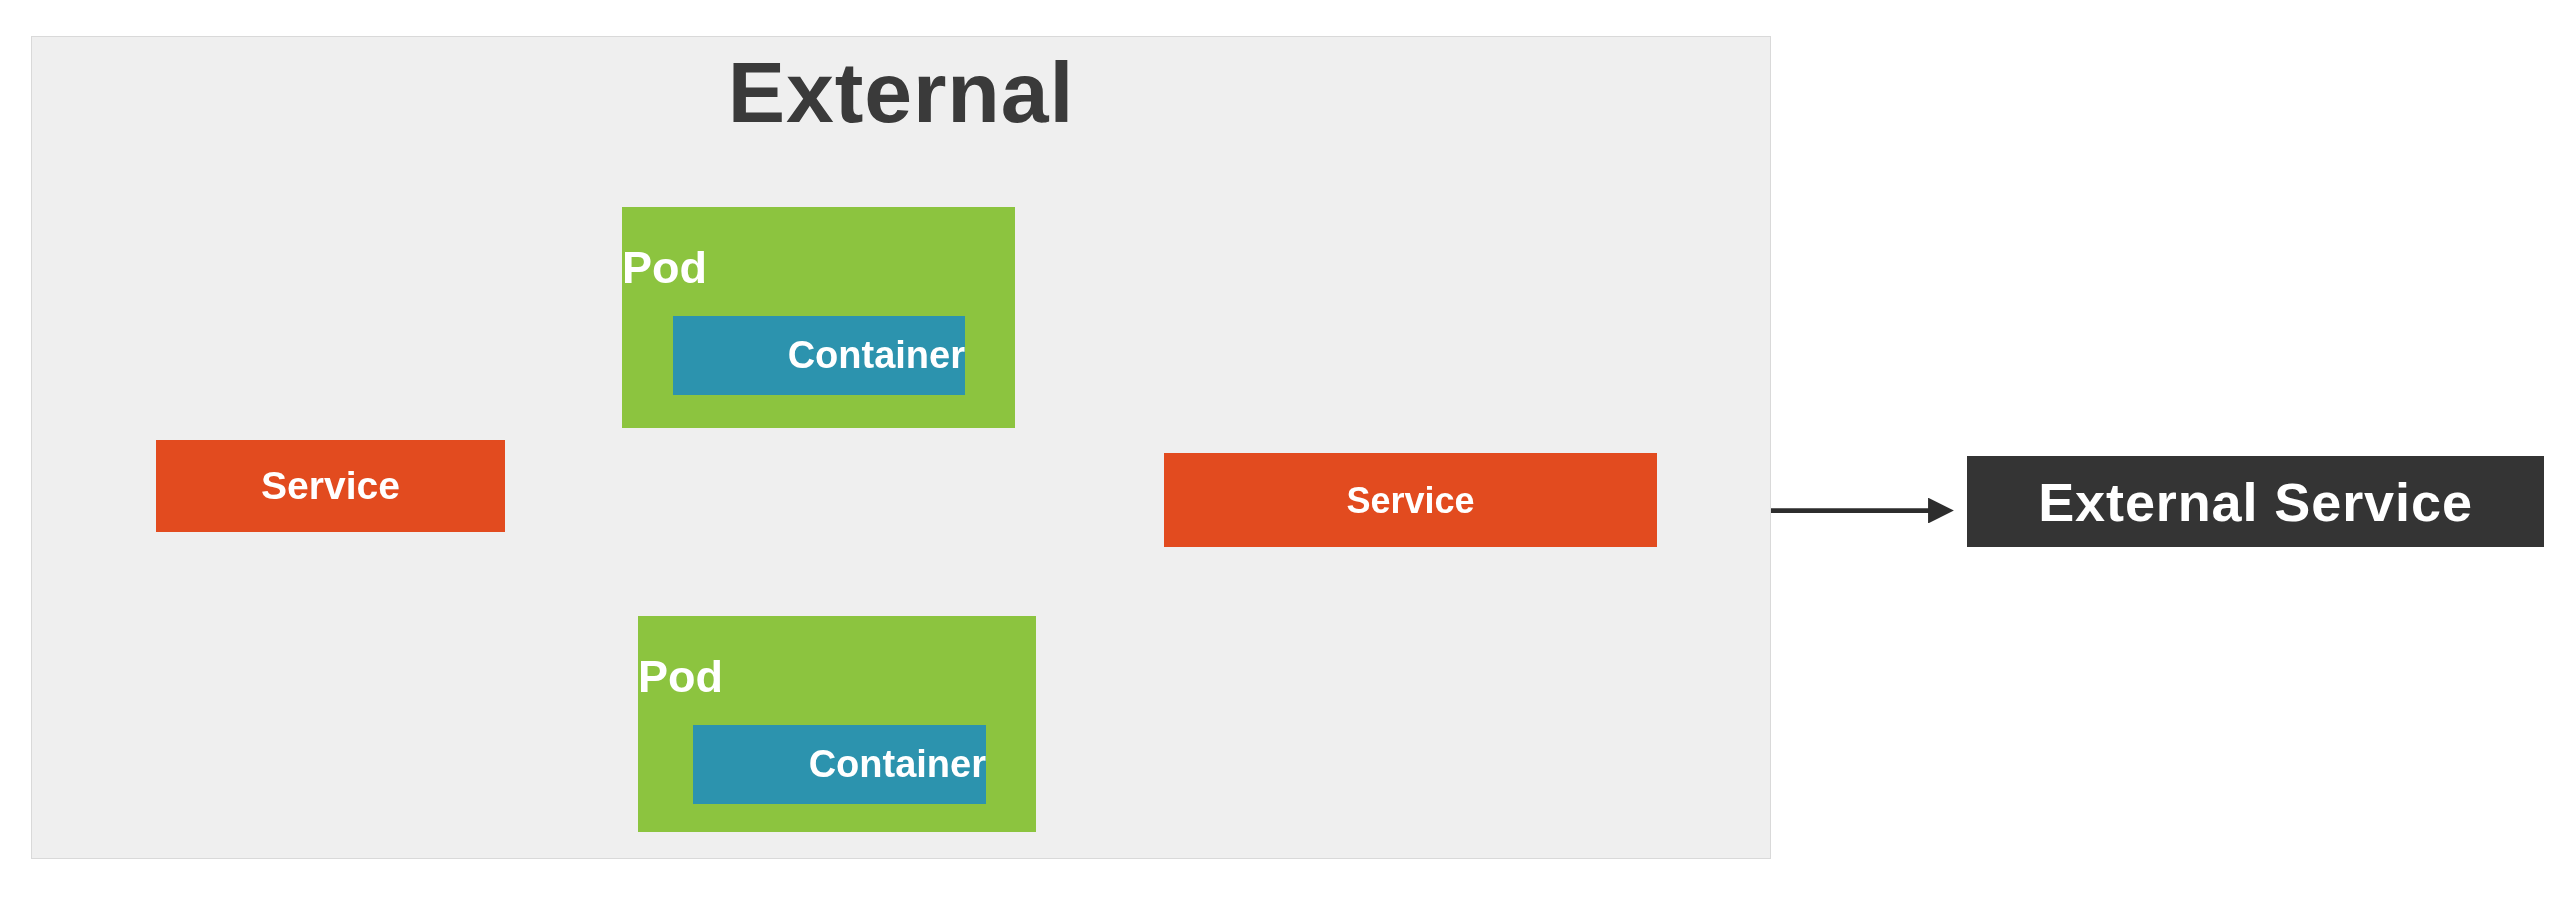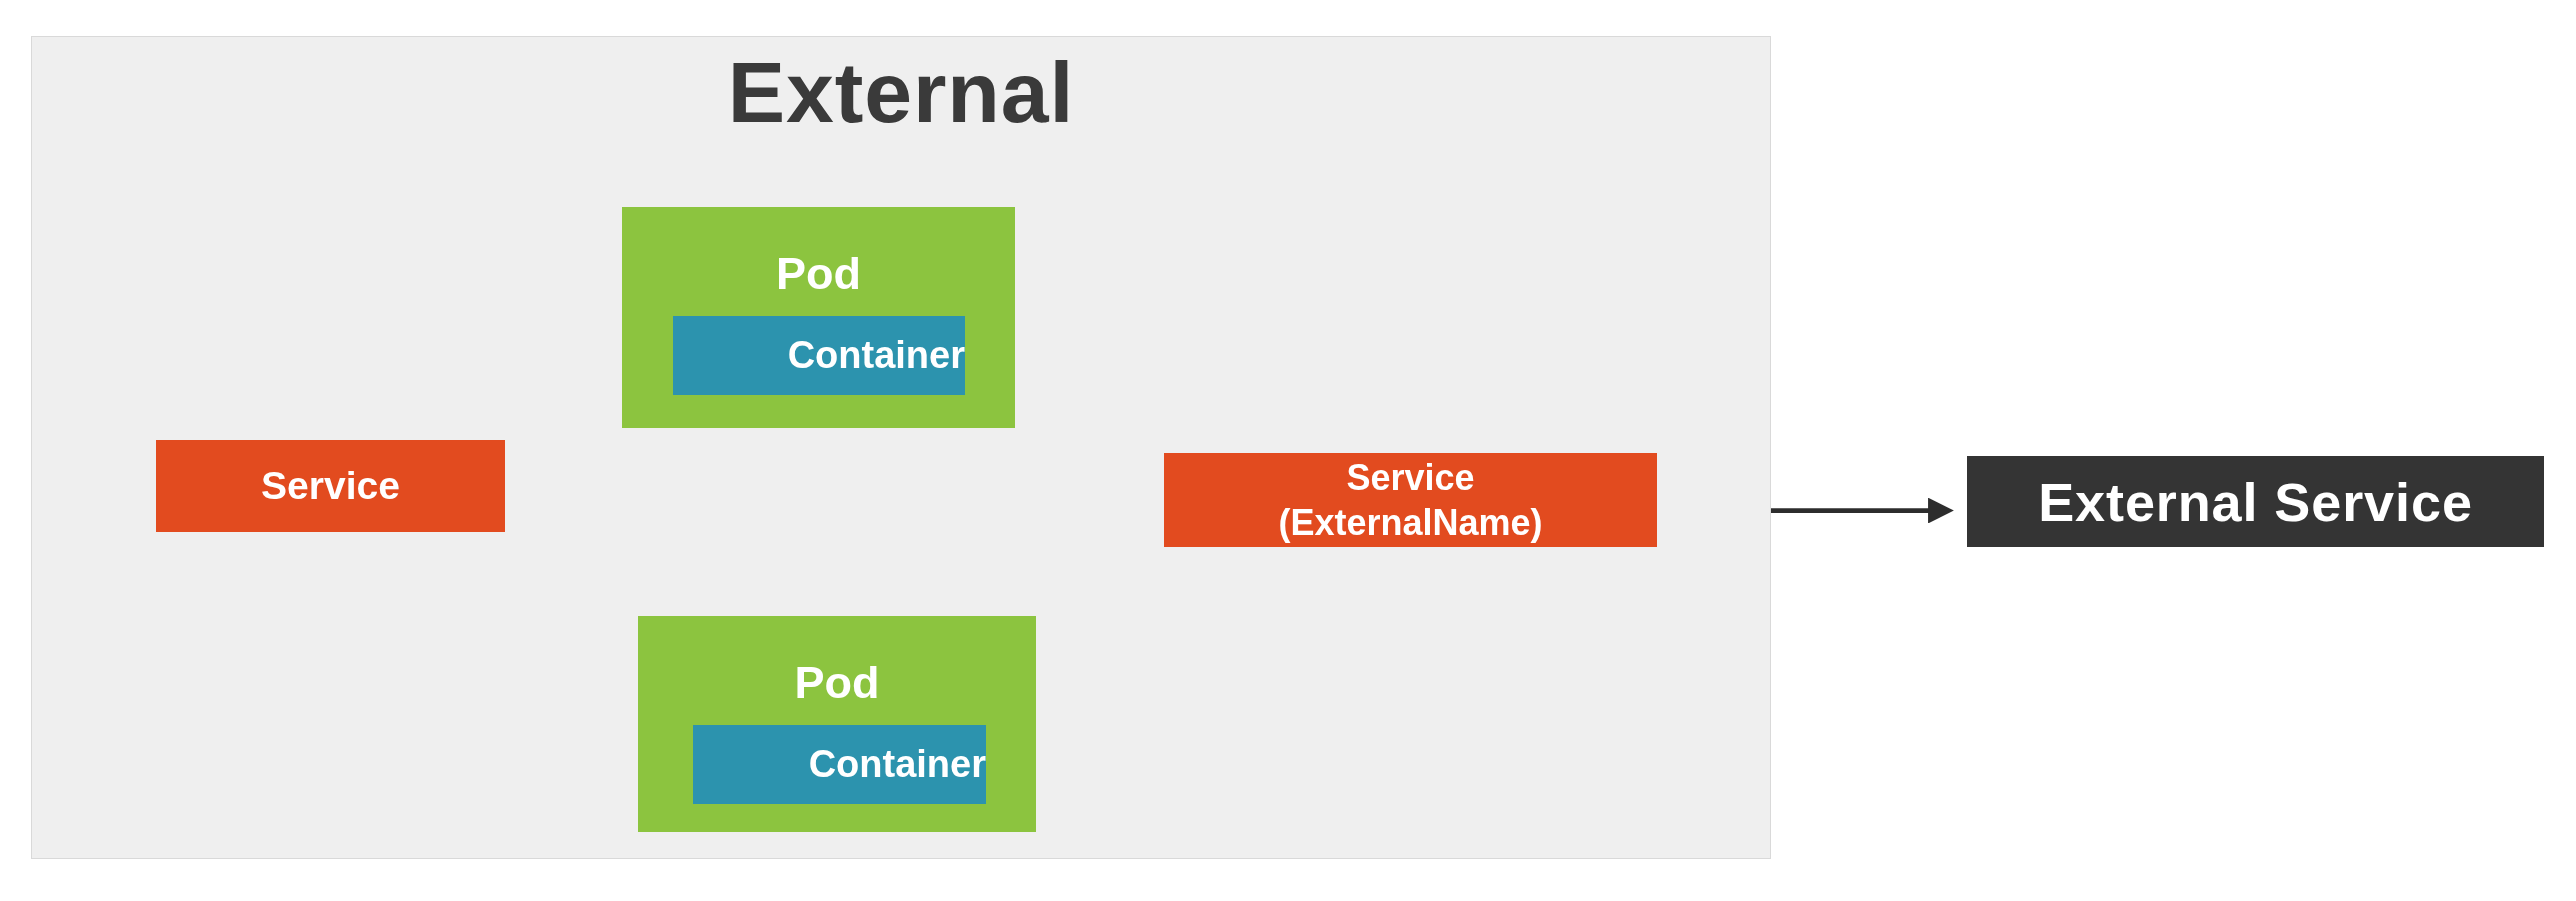--- a/index.html
+++ b/index.html
@@ -54,22 +54,22 @@
     font-size:39px;
   }
   .pod-node{
     background:var(--pod-green);
     display:block;
   }
   .pod-top{left:622px;top:207px;width:393px;height:221px;}
   .pod-bottom{left:638px;top:616px;width:398px;height:216px;}
   .pod-label{
     position:absolute;
-    left:0;top:44px;width:100%;
-    text-align:center;
+    left:0;top:38px;width:100%;
+    text-align:left;
     font-size:45px;
     font-weight:bold;
     color:var(--label-color);
     line-height:1;
   }
   .container-node{
     position:absolute;
     top:109px;height:79px;
     background:var(--container-blue);
     display:flex;align-items:center;justify-content:flex-end;
@@ -129,19 +129,18 @@
 
 <div class="node pod-node pod-bottom">
   <div class="pod-label">Pod</div>
   <div class="container-node">
     <span>Container</span>
   </div>
 </div>
 
 <div class="node externalname-node">
   <span>Service</span>
-  <span>(ExternalName)</span>
 </div>
 
 <div class="node external-service-node">
   <span>External Service</span>
 </div>
 
 
 </body></html>

